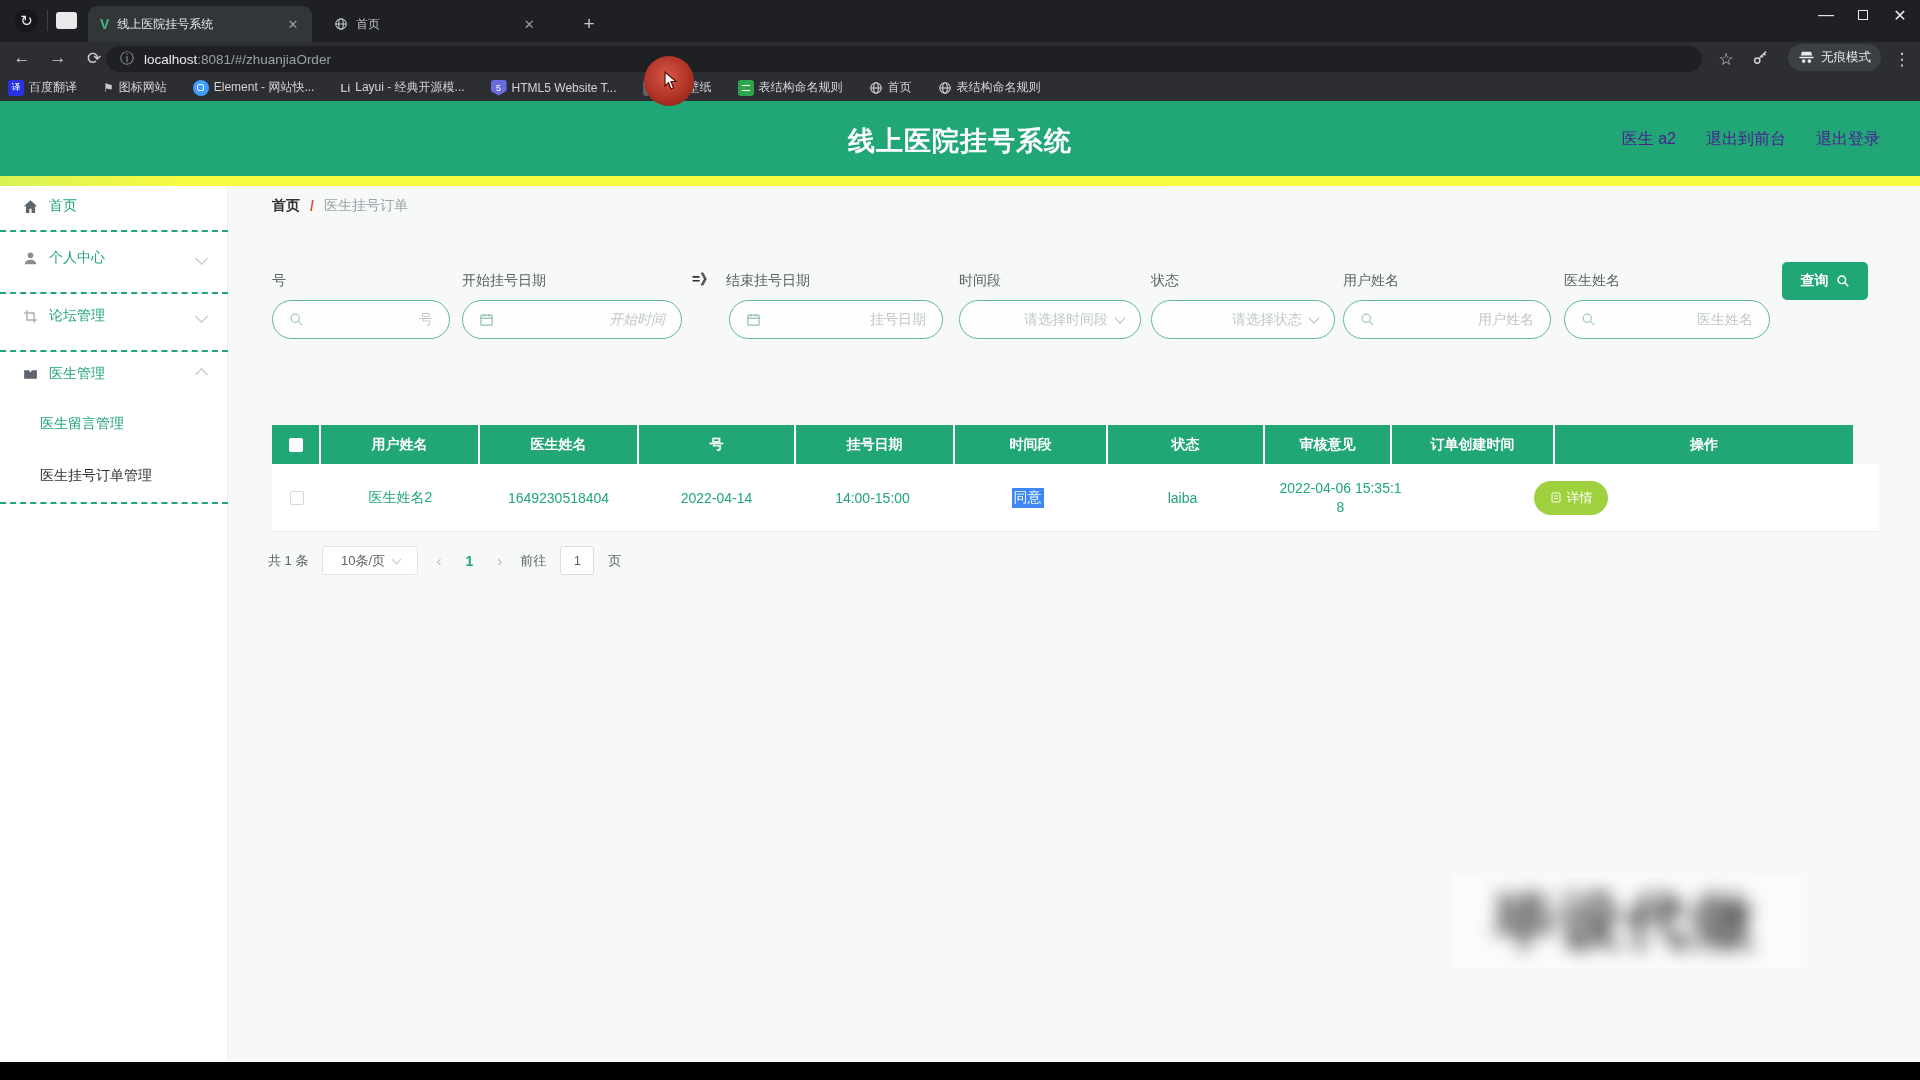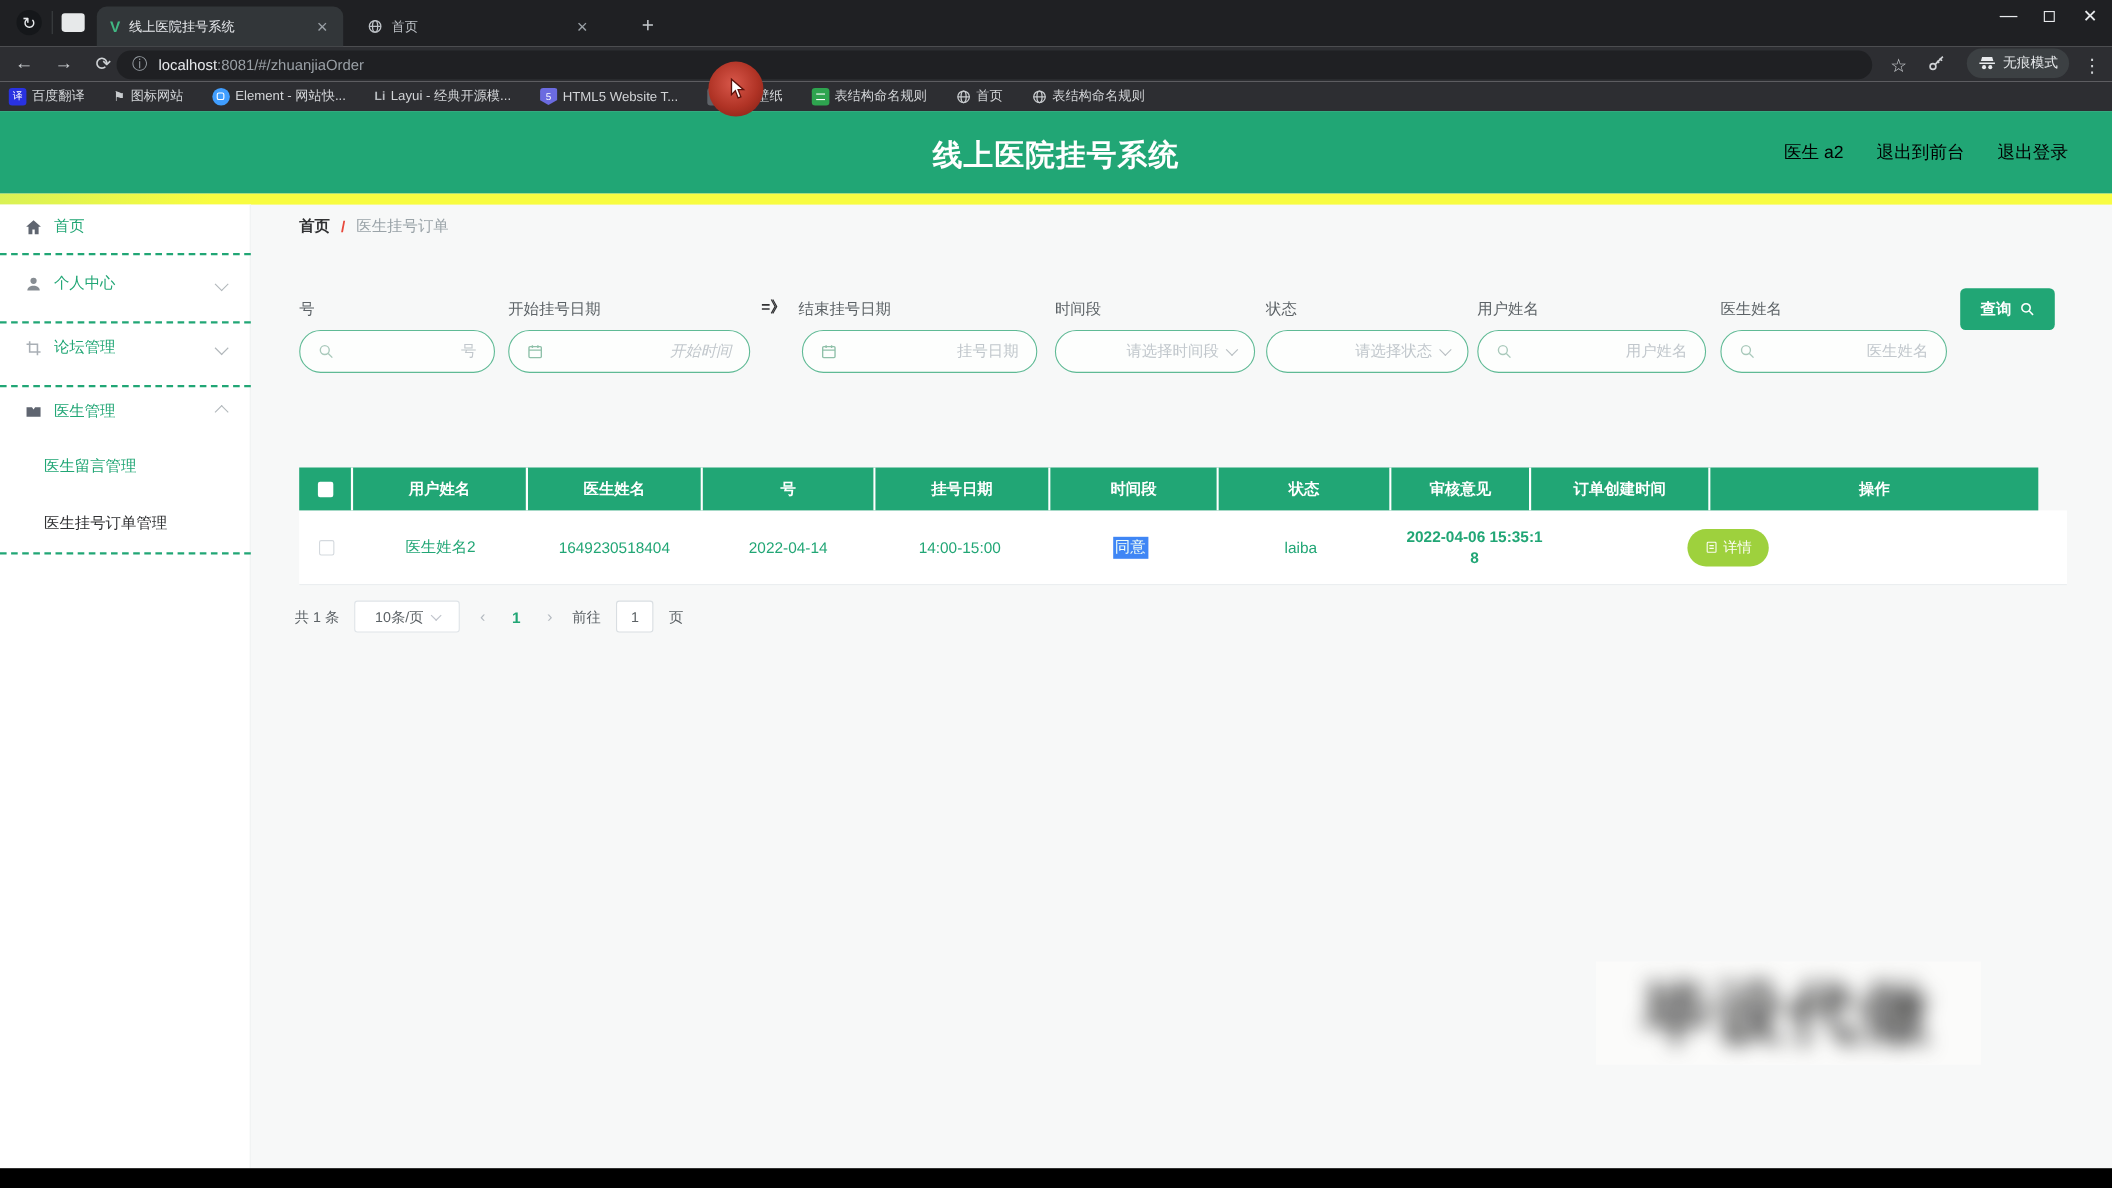--- a/index.html
+++ b/index.html
@@ -37,21 +37,21 @@
   .bm { display:flex; align-items:center; gap:5px; color:#d3d5d8; font-size:12px; white-space:nowrap; }
   .bm-ic { width:16px; height:16px; border-radius:3px; display:flex; align-items:center; justify-content:center;
     font-size:9px; color:#fff; flex:0 0 16px; }
   .cursor-dot { left:644px; top:56px; width:50px; height:50px; border-radius:50%; z-index:9;
     background:radial-gradient(circle at 45% 40%, #d8574a 0%, #b03325 55%, #7c1d13 100%);
     display:flex; align-items:center; justify-content:center; }
 
   
   .app-header { left:0; top:101px; width:1920px; height:75px; background:#21a675; }
   .app-title { width:100%; text-align:center; top:22px; color:#fff; font-size:27px; font-weight:bold; letter-spacing:1px; }
-  .hdr-links { right:40px; top:28px; display:flex; gap:30px; color:#000000; font-size:16px; }
+  .hdr-links { right:40px; top:28px; display:flex; gap:30px; color:#4c1d95; font-size:16px; }
   .yellow-line { left:0; top:176px; width:1920px; height:10px;
     background:linear-gradient(90deg,#d9f155 0%, #f8fc40 10%, #f8fc43 100%); }
 
   
   .sidebar { left:0; top:186px; width:228px; height:876px; background:#ffffff; border-right:1px solid #eef1f1; }
   .side-item { left:0; width:228px; height:40px; display:flex; align-items:center; padding-left:22px; gap:10px;
     color:#21a675; font-size:14px; }
   .side-item .lbl { flex:1; }
   .side-sub { left:0; width:228px; height:40px; display:flex; align-items:center; padding-left:40px;
     color:#21a675; font-size:14px; }
@@ -408,21 +408,21 @@
           <span class="cb row"></span>
         </div>
       <div class="td" style="width:159px;">医生姓名2</div>
       <div class="td" style="width:157px;">1649230518404</div>
       <div class="td" style="width:159px;">2022-04-14</div>
       <div class="td" style="width:153px;">14:00-15:00</div>
       <div class="td" style="width:157px;">
           <span class="sel">同意</span>
         </div>
       <div class="td" style="width:153px;">laiba</div>
-      <div class="td" style="width:163px;font-weight:bold;">
+      <div class="td" style="width:163px;">
           <span class="wrapcell">2022-04-06 15:35:18</span>
         </div>
       <div class="td" style="width:298px;">
         <span class="detail-btn">
           <svg width="12" height="13" viewBox="0 0 24 24" fill="none" stroke="#fdfdf4" stroke-width="2">
               <rect x="4" y="3" width="16" height="18" rx="1.5"></rect>
               <line x1="8" y1="9" x2="16" y2="9"></line>
               <line x1="8" y1="14" x2="16" y2="14"></line>
             </svg>
           <span>详情</span>

